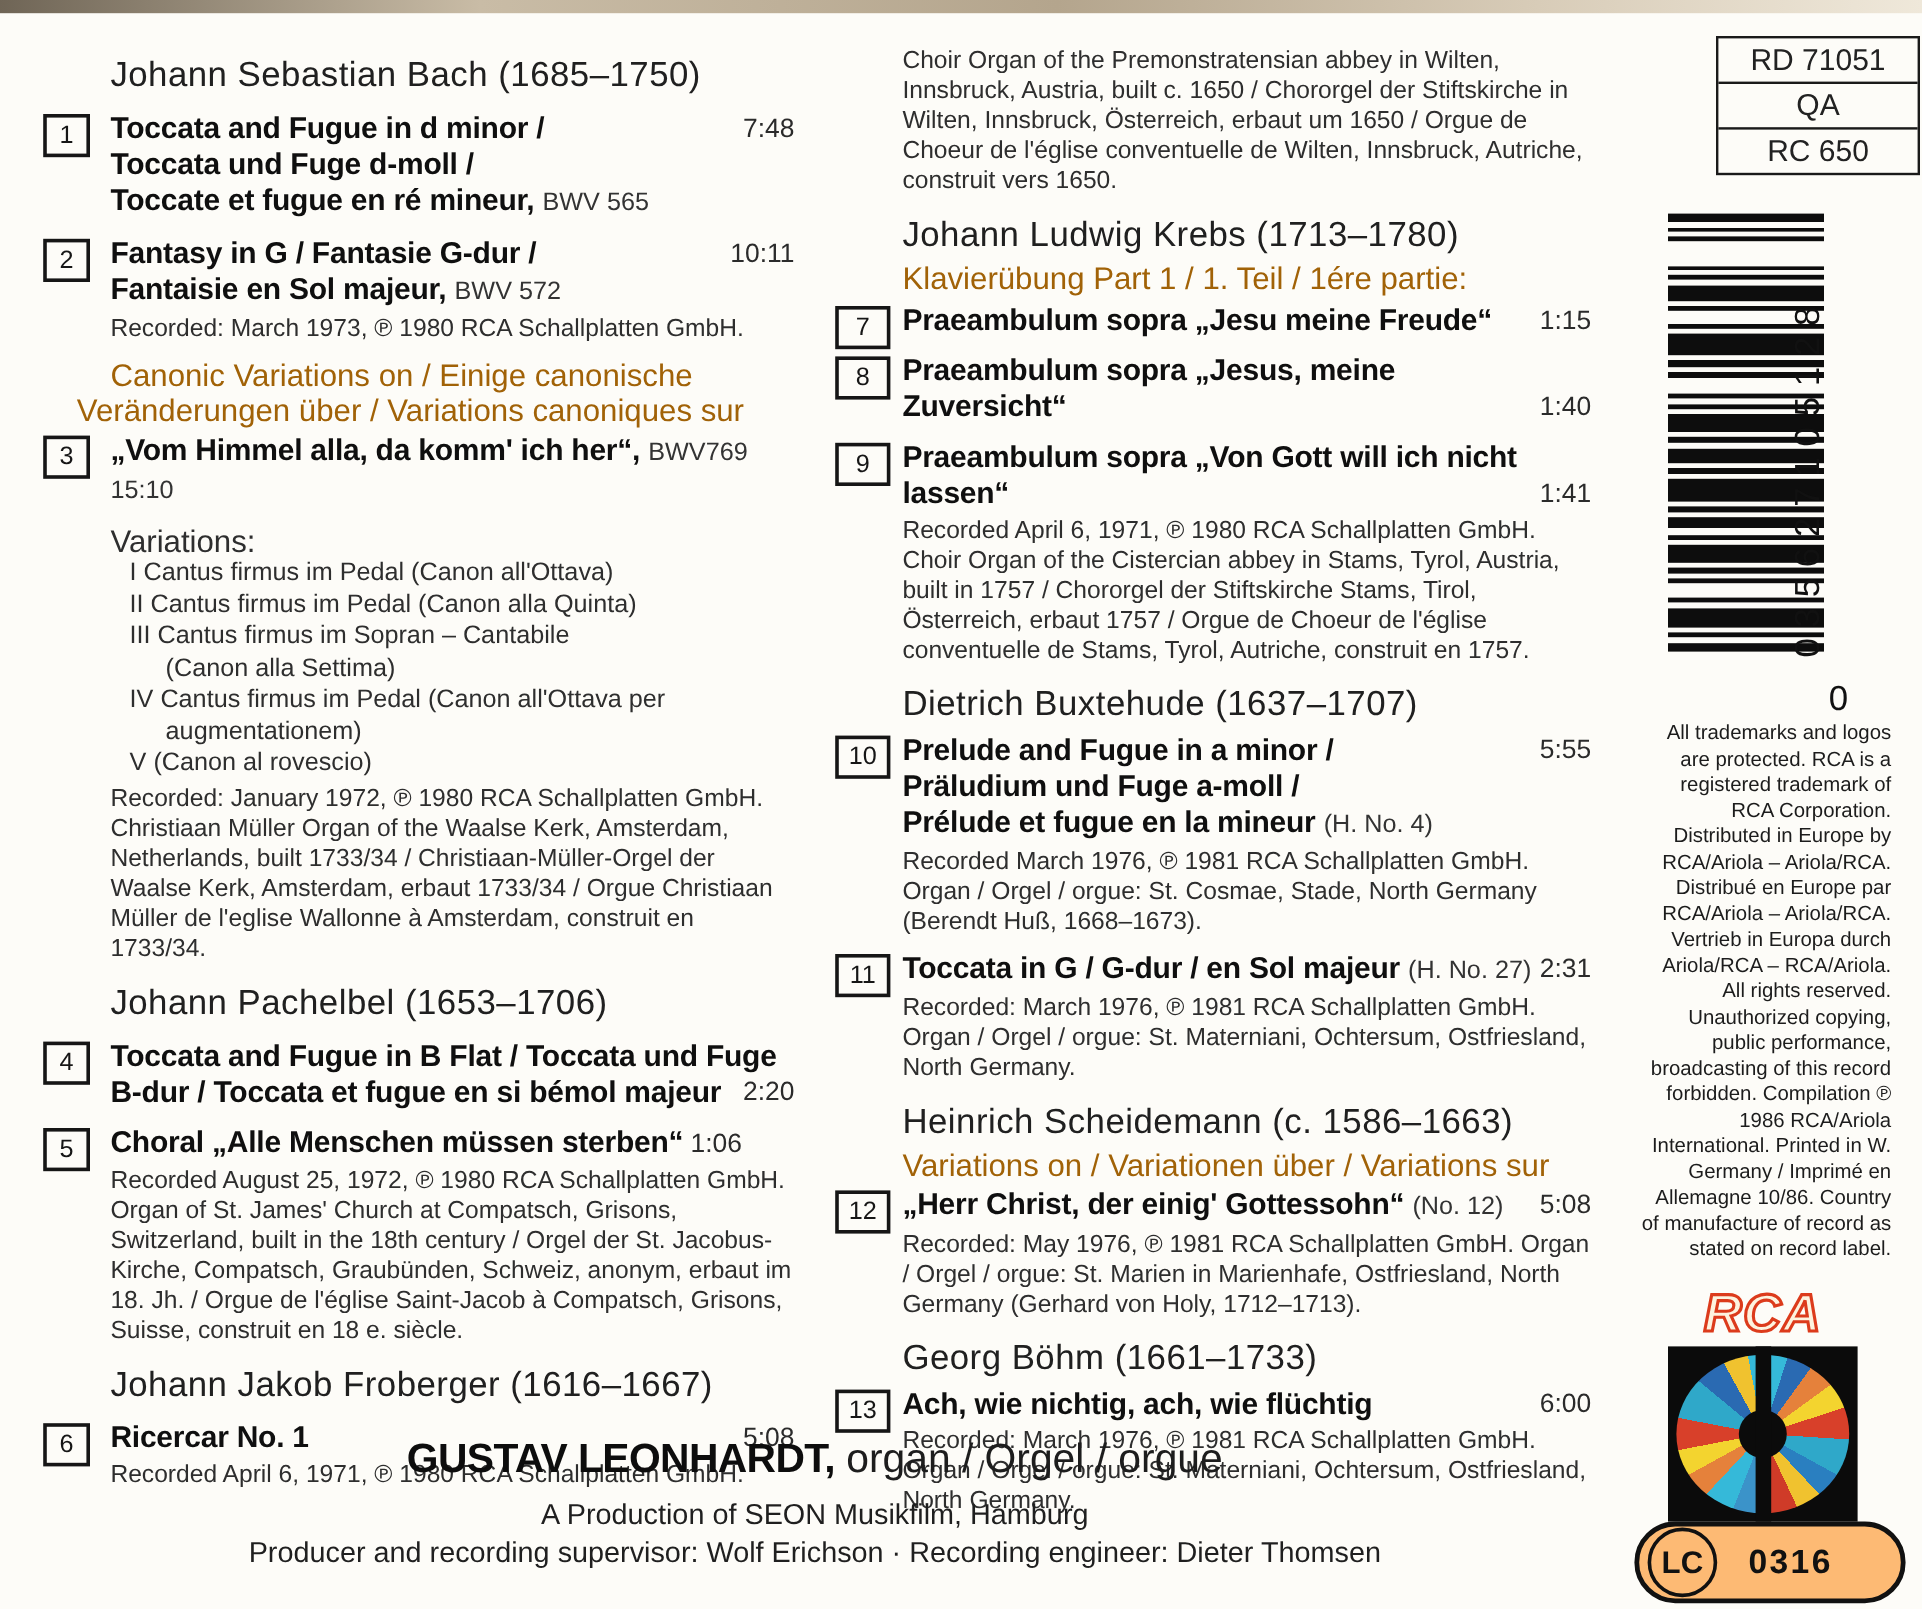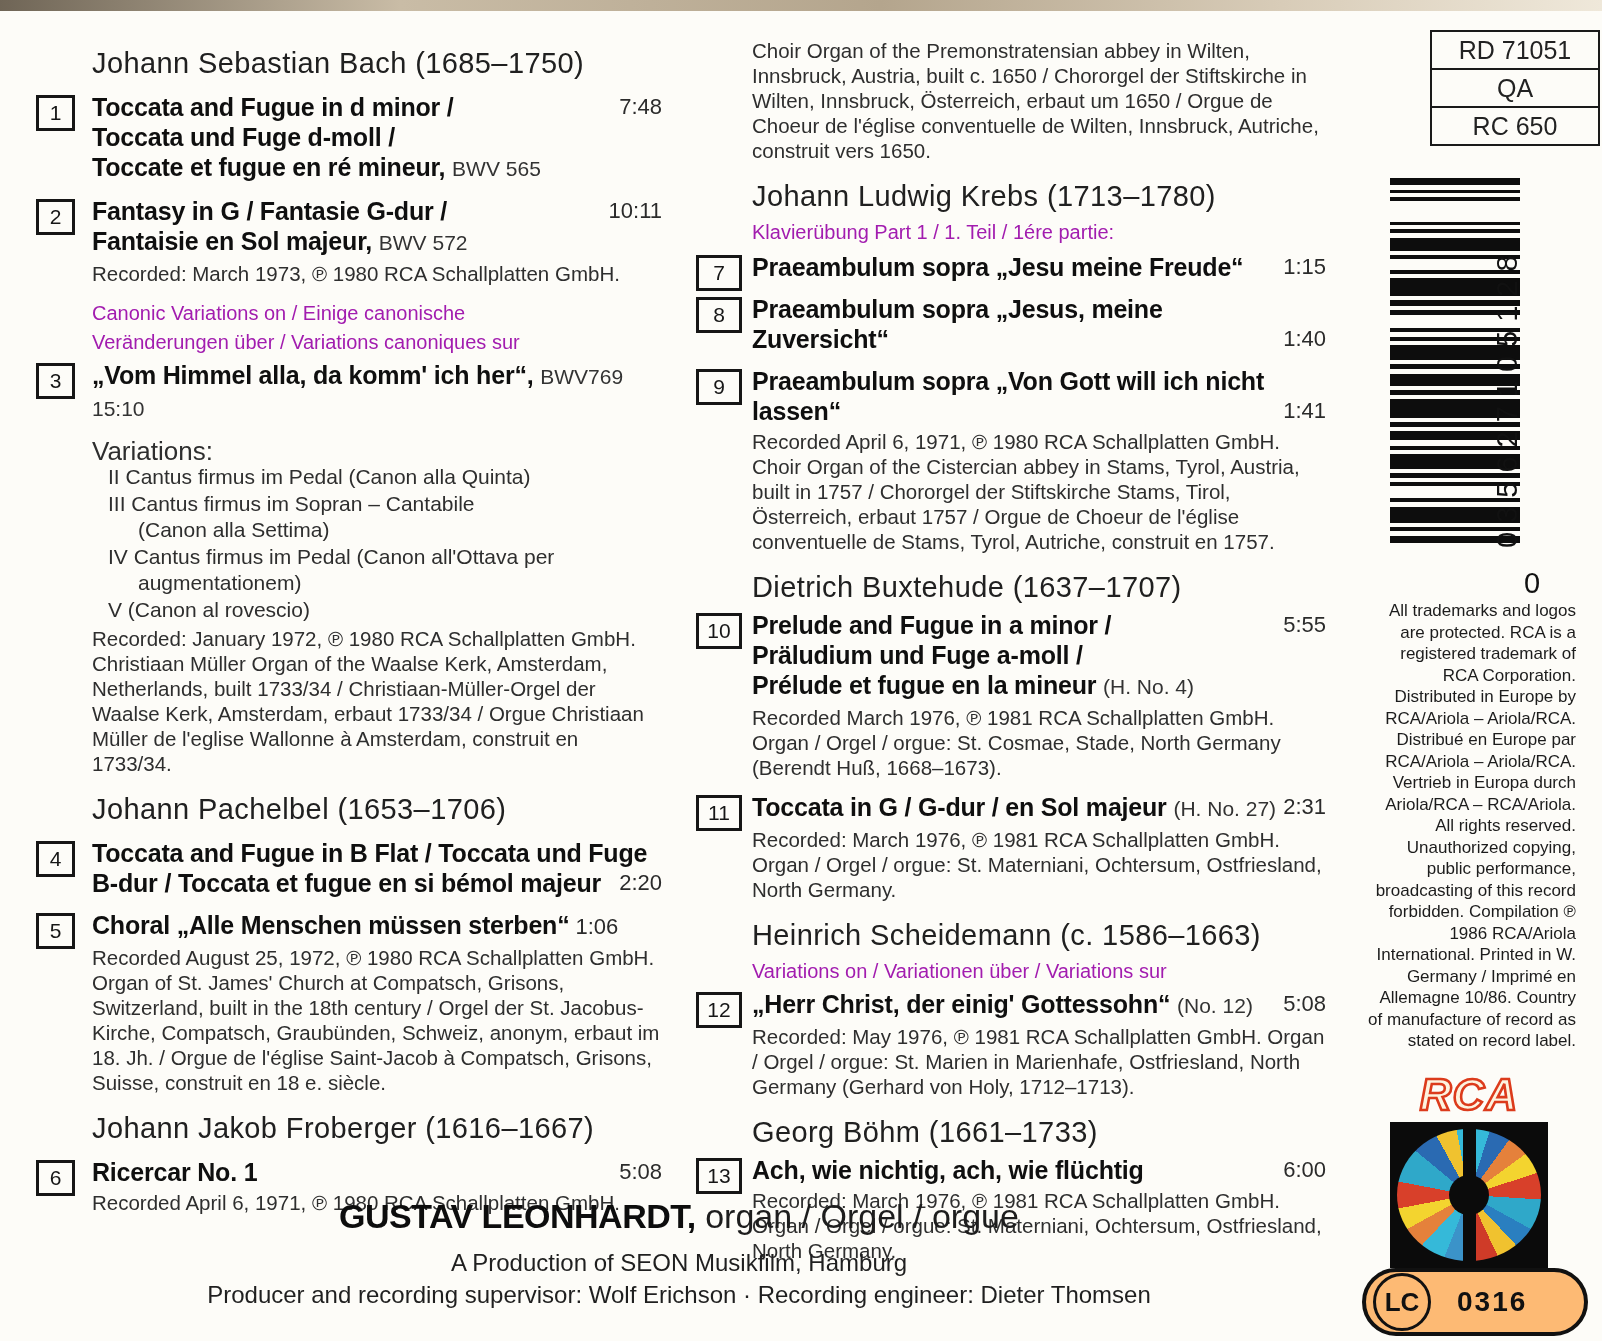--- a/index.html
+++ b/index.html
@@ -6,21 +6,21 @@
   .page{position:relative;width:1602px;height:1341px;background:#fdfcf8;overflow:hidden;
         font-family:"Liberation Sans",sans-serif;color:#1a1a1a;}
   .top-strip{position:absolute;top:0;left:0;right:0;height:11px;
      background:linear-gradient(90deg,#6f6556 0%,#c9bca6 25%,#b4a58d 55%,#d8ccb8 80%,#efe8da 100%);}
   .col{position:absolute;}
   .col-left{left:36px;top:46px;width:626px;}
   .col-mid{left:696px;top:38px;width:630px;}
   h2.composer{font-size:29px;font-weight:400;letter-spacing:.4px;color:#202020;
      margin:16px 0 6px 56px;line-height:34px;}
   .col .first{margin-top:0;}
-  .lead{margin:14px 0 2px 56px;font-size:20px;line-height:27px;color:#a21caf;}
+  .lead{margin:14px 0 2px 56px;font-size:26px;line-height:27px;color:#a16207;}
   .track{position:relative;padding-left:56px;margin-top:12px;}
   .tnum{position:absolute;left:0;top:3px;width:33px;height:30px;border:3px solid #161616;
      text-align:center;font-size:21px;line-height:30px;color:#161616;background:transparent;}
   .col-mid .tnum{width:40px;}
   .tl{font-weight:700;font-size:25px;line-height:30px;color:#0f0f0f;letter-spacing:-.2px;}
   .tl .time{float:right;font-weight:400;font-size:22px;color:#2b2b2b;letter-spacing:0;}
   .sfx{font-weight:400;font-size:21px;color:#333;letter-spacing:0;}
   .itime{font-weight:400;font-size:22px;color:#2b2b2b;margin-left:6px;letter-spacing:0;}
   .note{font-size:20.5px;line-height:25px;color:#2e2e2e;margin-top:3px;}
   .varlabel{font-size:26px;line-height:26px;color:#2e2e2e;margin-top:14px;}
@@ -84,26 +84,27 @@
     </div>
 
     <div class="track">
       <div class="tnum">2</div>
       <div class="tl"><span class="time">10:11</span><span>Fantasy in G / Fantasie G-dur /</span></div>
       <div class="tl"><span>Fantaisie en Sol majeur,</span> <span class="sfx">BWV 572</span></div>
       <div class="note">Recorded: March 1973, ℗ 1980 RCA Schallplatten GmbH.</div>
     </div>
 
     <div class="lead">Canonic Variations on / Einige canonische</div>
-    <div class="lead" style="margin-top:0;">Veränderungen über / Variations canoniques sur</div>
+    <div class="lead" style="margin-top:0;margin-left:28px;">Veränderungen über / Variations canoniques sur</div>
 
     <div class="track" style="margin-top:4px;">
       <div class="tnum">3</div>
       <div class="tl"><span>„Vom Himmel alla, da komm' ich her“,</span> <span class="sfx">BWV769 15:10</span></div>
       <div class="varlabel">Variations:</div>
+      <div class="varline">I Cantus firmus im Pedal (Canon all'Ottava)</div>
       <div class="varline">II Cantus firmus im Pedal (Canon alla Quinta)</div>
       <div class="varline">III Cantus firmus im Sopran – Cantabile</div>
       <div class="varline varcont">(Canon alla Settima)</div>
       <div class="varline">IV Cantus firmus im Pedal (Canon all'Ottava per</div>
       <div class="varline varcont">augmentationem)</div>
       <div class="varline">V (Canon al rovescio)</div>
       <div class="note">Recorded: January 1972, ℗ 1980 RCA Schallplatten GmbH. Christiaan Müller Organ of the Waalse Kerk, Amsterdam, Netherlands, built 1733/34 / Christiaan-Müller-Orgel der Waalse Kerk, Amsterdam, erbaut 1733/34 / Orgue Christiaan Müller de l'eglise Wallonne à Amsterdam, construit en 1733/34.</div>
     </div>
 
     <h2 class="composer">Johann Pachelbel (1653–1706)</h2>

